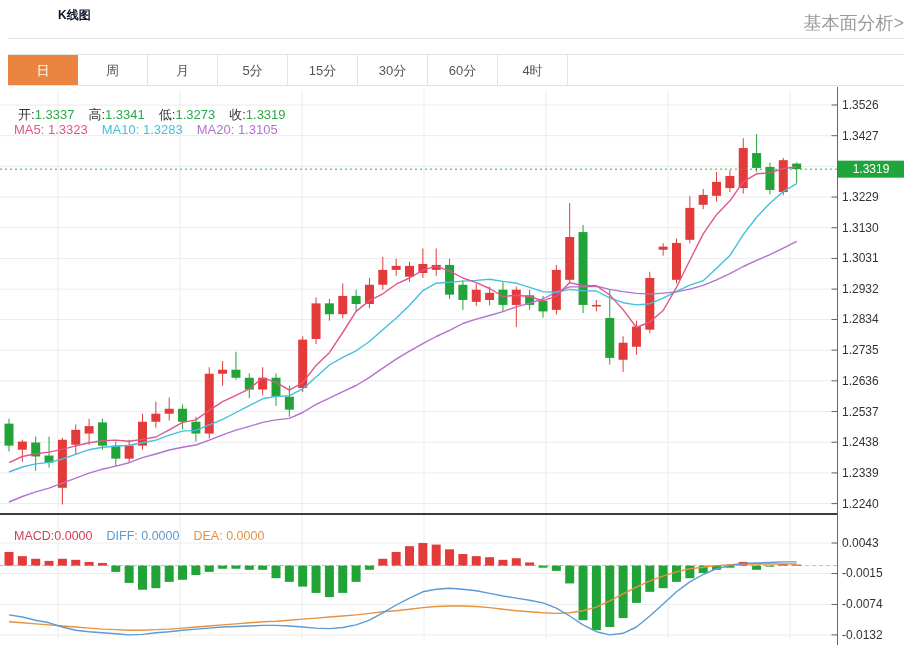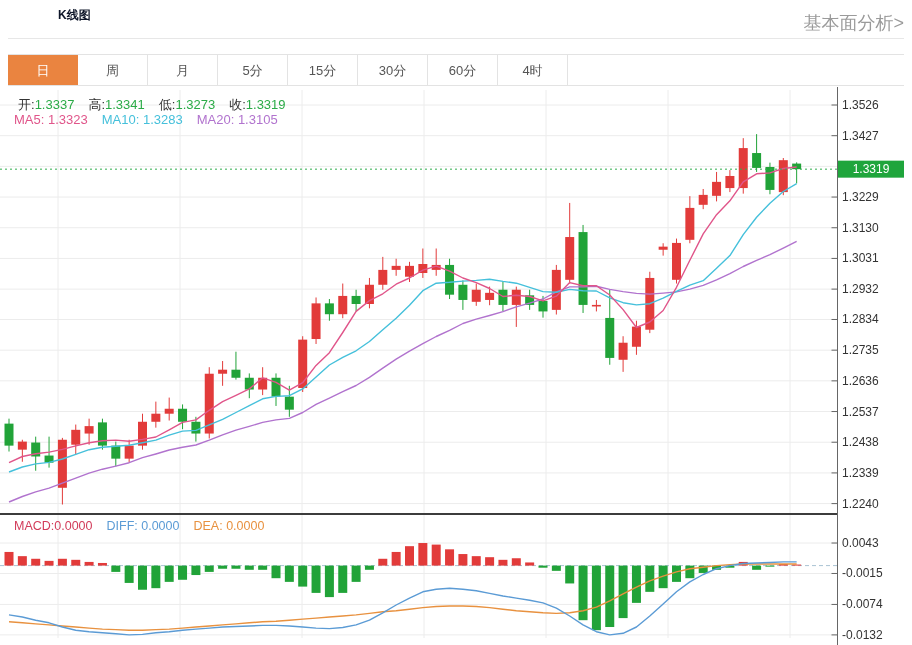--- a/index.html
+++ b/index.html
@@ -10,21 +10,21 @@
   .page-title{position:absolute;left:10px;top:7px;font-size:12px;font-weight:bold;color:#0f172a;margin-left:48px;}
   .fund-link{position:absolute;right:8px;top:11px;font-size:18px;color:#9a9a9a;cursor:pointer;text-decoration:none;}
   .header-divider{position:absolute;left:8px;right:8px;top:38px;height:1px;background:#e7e7e7;}
   .tabs{position:absolute;left:8px;right:8px;top:54px;height:32px;display:flex;
         border-top:1px solid #e3e3e3;border-bottom:1px solid #e3e3e3;box-sizing:border-box;background:#fff;z-index:5;}
   .tab{width:70px;height:100%;line-height:31px;text-align:center;font-size:13px;color:#555;
        border-right:1px solid #e3e3e3;box-sizing:border-box;cursor:pointer;background:#fff;}
   .tab:first-child{border-left:1px solid #e3e3e3;}
   .tab.active{background:var(--accent);color:#fff;border-color:var(--accent);}
   #chart-svg{position:absolute;left:0;top:87px;z-index:1;}
-  .overlay-row{position:absolute;z-index:3;font-size:13px;white-space:nowrap;pointer-events:none;}
+  .overlay-row{position:absolute;z-index:3;font-size:13px;white-space:nowrap;pointer-events:none;margin-top:10px;}
   .overlay-row .grp{margin-right:14px;}
   svg text{font-family:"Liberation Sans", sans-serif;}
 </style>
 </head>
 <body style="--accent: #ea8440;">
 
 <div class="page-title">K线图</div>
 <a class="fund-link">基本面分析&gt;</a>
 <div class="header-divider"></div>
 

